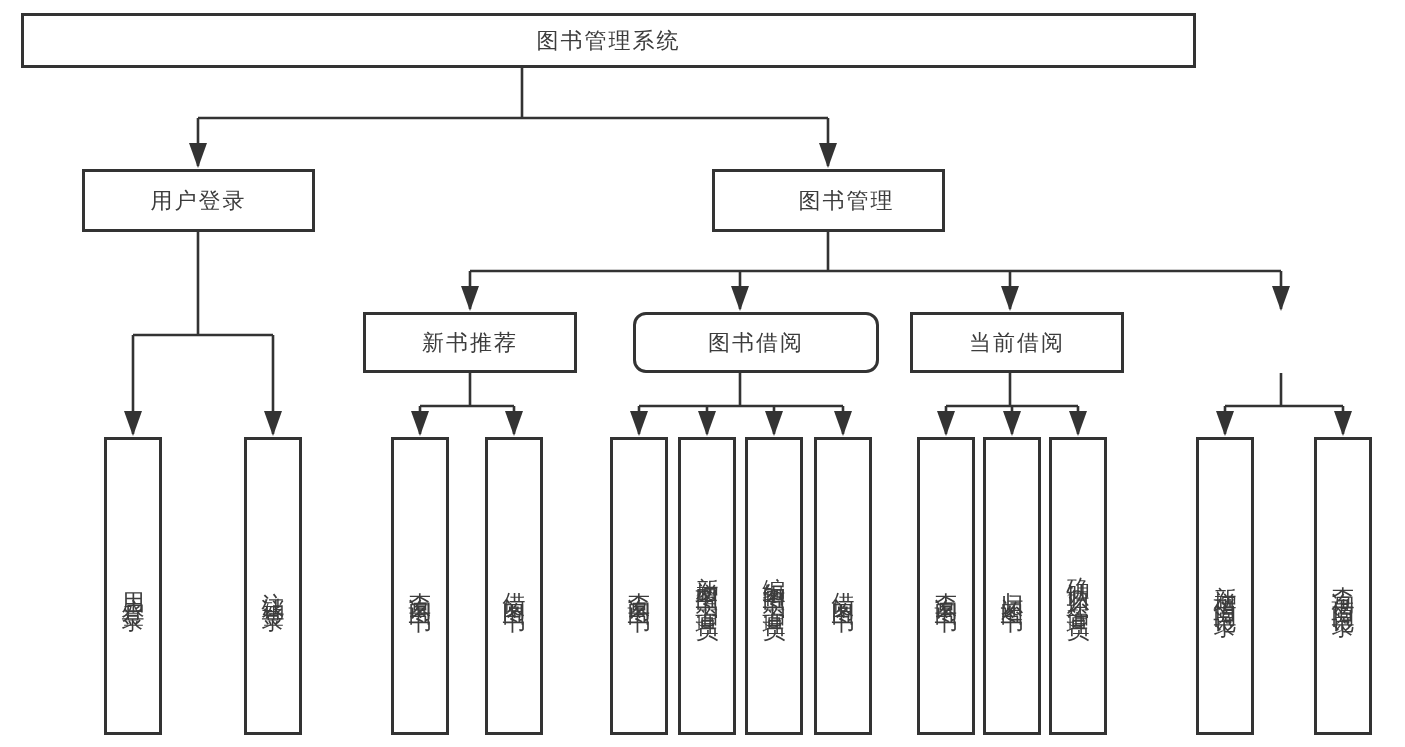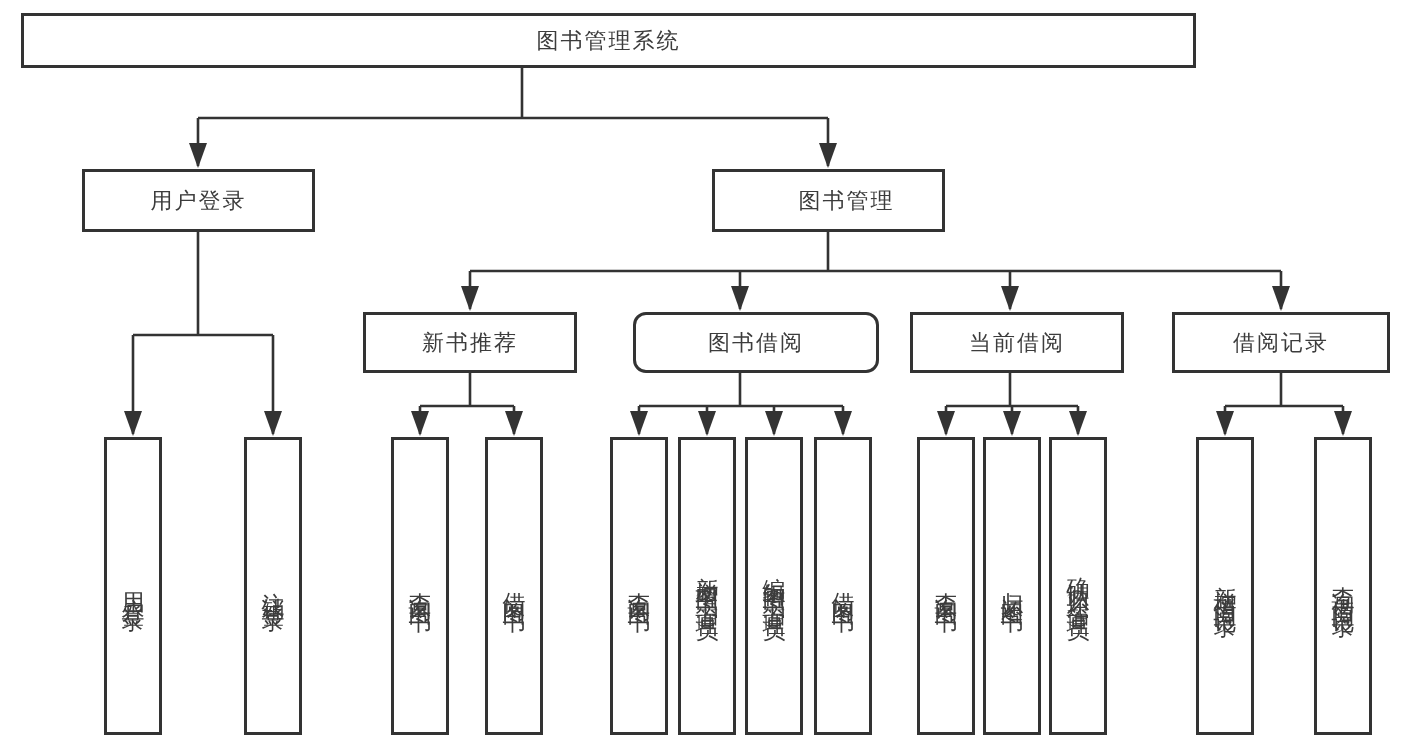--- a/index.html
+++ b/index.html
@@ -115,23 +115,20 @@
 
   <div class="box" style="left:363px; top:312px; width:214px; height:61px;">
     <span>新书推荐</span>
   </div>
   <div class="box" style="left:633px; top:312px; width:246px; height:61px;border-radius:13px;">
     <span>图书借阅</span>
   </div>
   <div class="box" style="left:910px; top:312px; width:214px; height:61px;">
     <span>当前借阅</span>
   </div>
-  <div class="box" style="left:1172px; top:312px; width:218px; height:61px;">
-    <span>借阅记录</span>
-  </div>
 
   <div class="box leaf" style="left:104px; top:437px; width:58px; height:298px;">
     <span class="vtext">用户登录</span>
   </div>
   <div class="box leaf" style="left:244px; top:437px; width:58px; height:298px;">
     <span class="vtext">注销登录</span>
   </div>
 
   <div class="box leaf" style="left:391px; top:437px; width:58px; height:298px;">
     <span class="vtext">查询图书</span>

